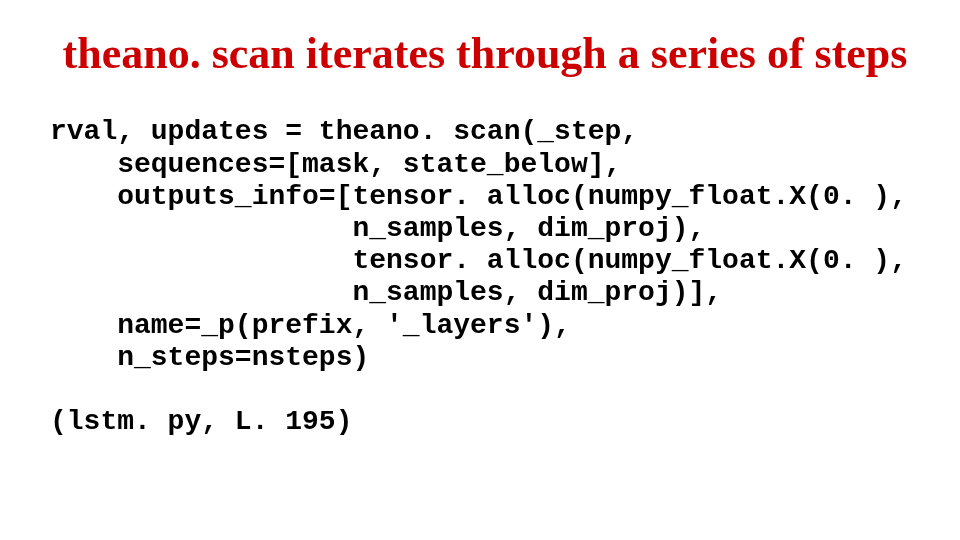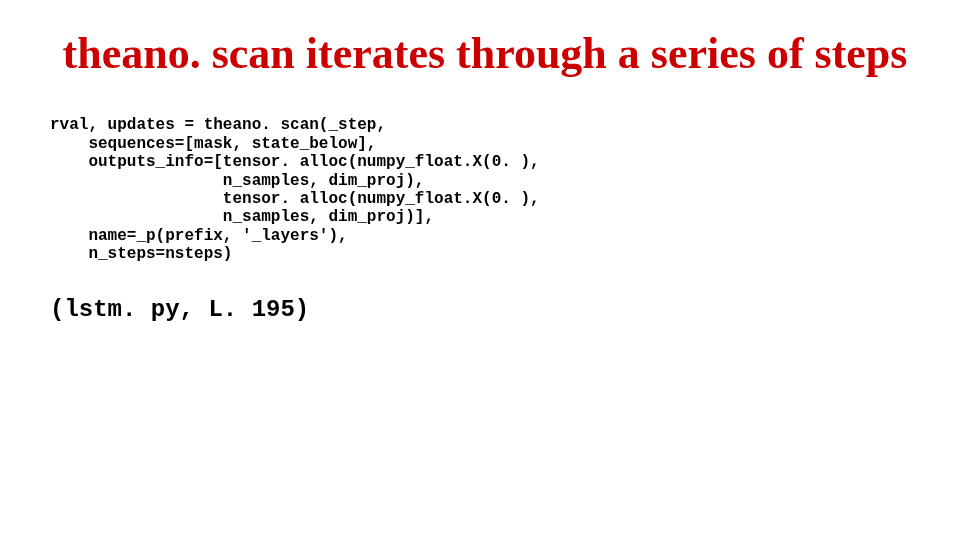--- a/index.html
+++ b/index.html
@@ -23,30 +23,30 @@
     font-weight: bold;
     font-size: 44px;
     line-height: 1.1;
     text-align: center;
     margin: 0 0 38px 0;
     font-family: Georgia, 'Times New Roman', serif;
   }
   .code {
     font-family: 'Courier New', Courier, monospace;
     font-weight: bold;
-    font-size: 16px;
+    font-size: 28px;
     line-height: 1.15;
     color: #000000;
     white-space: pre;
     margin: 0;
   }
   .ref {
     font-family: 'Courier New', Courier, monospace;
     font-weight: bold;
-    font-size: 24px;
+    font-size: 28px;
     color: #000000;
     margin-top: 32px;
   }
 </style>
 </head>
 <body>
 
 <div class="slide">
   <h1 class="title">theano. scan iterates through a series of steps</h1>
   <pre class="code">rval, updates = theano. scan(_step,

